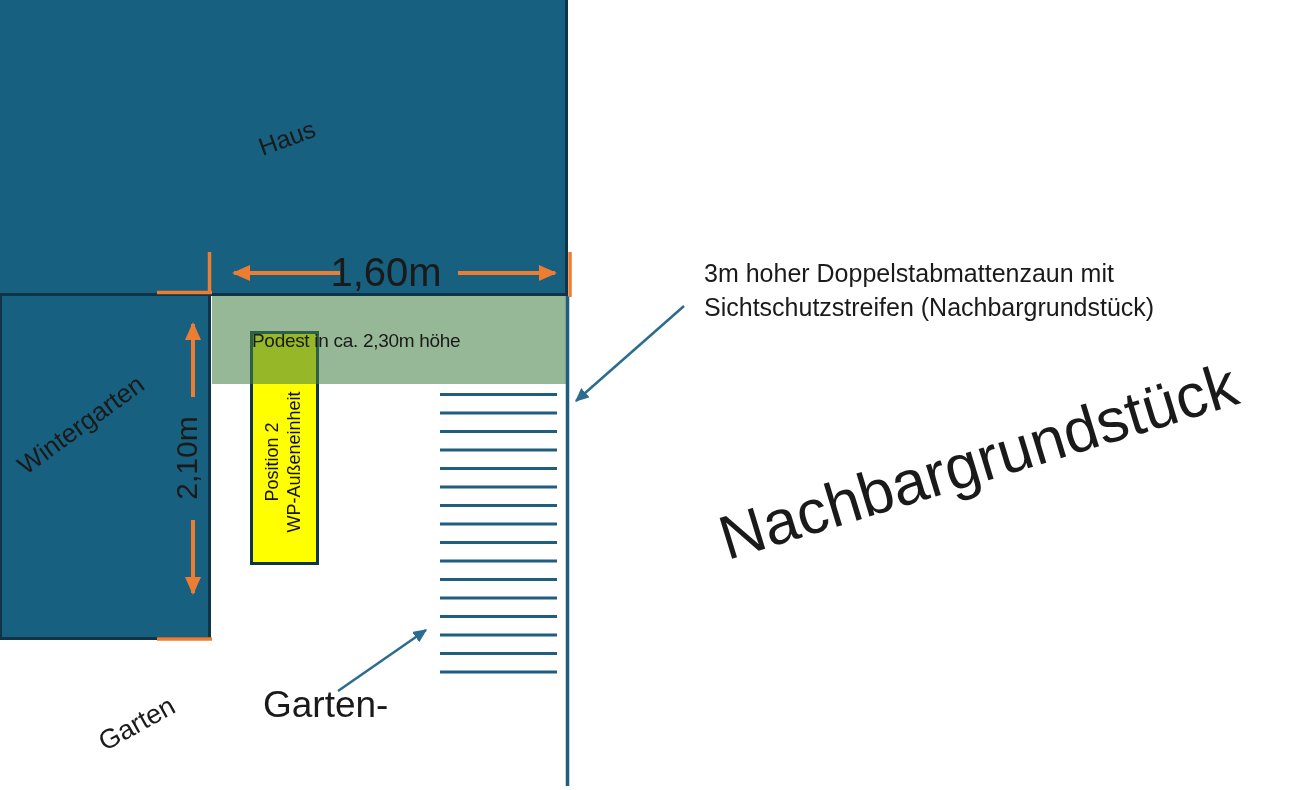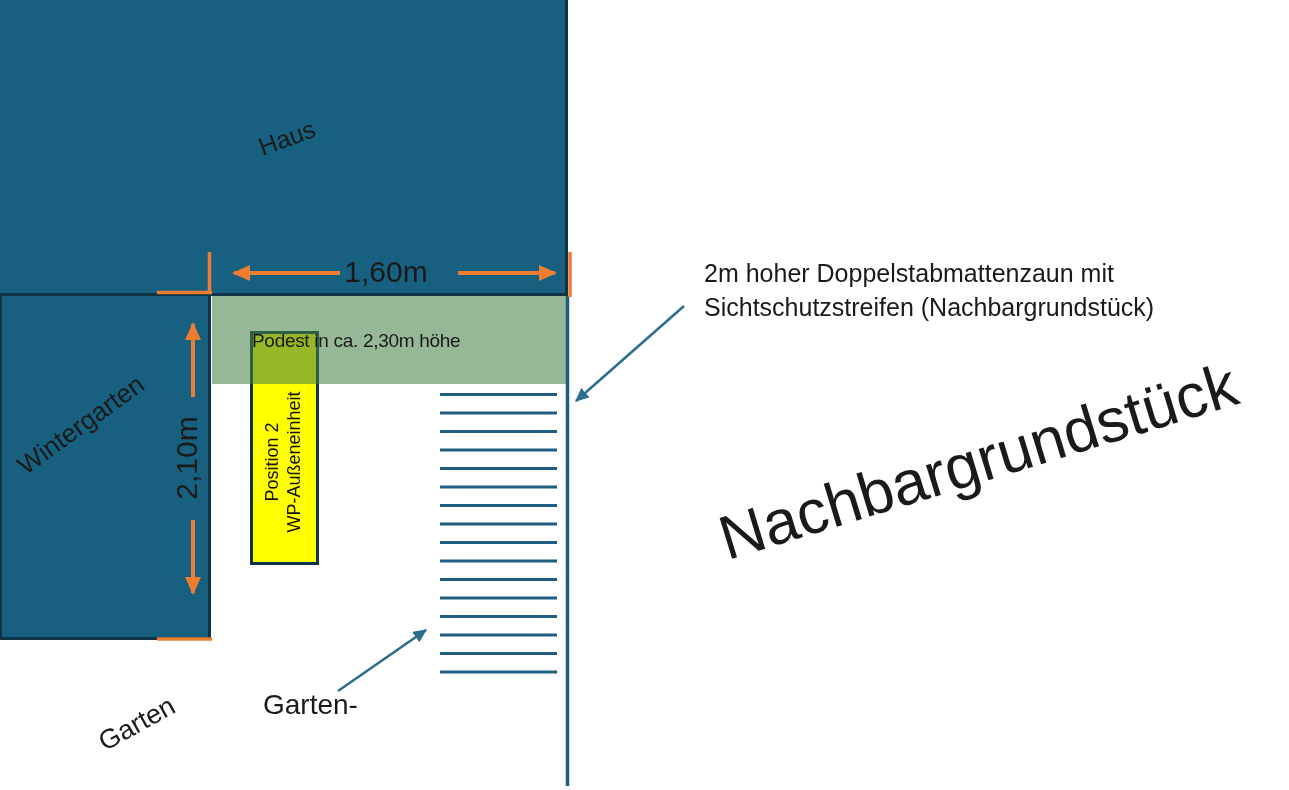--- a/index.html
+++ b/index.html
@@ -17,26 +17,26 @@
   #wintergarten{left:-1px; top:293px; width:212px; height:347px; z-index:1;}
   #podest-band{left:212px; top:296px; width:356px; height:88px; background:var(--band); z-index:3;}
   #wp-rect{left:250px; top:331px; width:69px; height:234px; background:var(--yellow);
            border:3px solid var(--border); box-sizing:border-box; z-index:2;}
   .lbl{position:absolute; color:var(--ink); white-space:nowrap; z-index:6;}
   #haus-label{left:287px; top:138px; font-size:25px; transform:translate(-50%,-50%) rotate(-20deg);}
   #wintergarten-label{left:81px; top:425px; font-size:26px; transform:translate(-50%,-50%) rotate(-36deg);}
   #garten-label{left:137px; top:724px; font-size:27px; transform:translate(-50%,-50%) rotate(-29deg);}
   #nachbar-label{left:978px; top:461px; font-size:62px; transform:translate(-50%,-50%) rotate(-17deg);}
   #podest-label{left:252px; top:330px; font-size:19px; letter-spacing:-0.3px; z-index:4;}
-  #dim-width-label{left:386px; top:272px; font-size:30px; transform:translate(-50%,-50%);}
+  #dim-width-label{left:386px; top:272px; font-size:40px; transform:translate(-50%,-50%);}
   #dim-height-label{left:187px; top:458px; font-size:30px; transform:translate(-50%,-50%) rotate(-90deg);}
   #wp-label{left:284px; top:462px; width:240px; text-align:center; font-size:18px; line-height:1.2;
             transform:translate(-50%,-50%) rotate(-90deg); z-index:4; position:absolute; color:#111;}
   #fence-label{left:704px; top:256px; font-size:25px; line-height:34px; z-index:6; position:absolute;}
-  #stairs-label{left:263px; top:686px; font-size:28px; line-height:37px; z-index:6; position:absolute;}
+  #stairs-label{left:263px; top:686px; font-size:37px; line-height:37px; z-index:6; position:absolute;}
   #overlay{left:0; top:0; z-index:5; pointer-events:none;}
   line.orange{stroke:var(--orange);}
   line.tick{stroke-width:3.5;}
   line.dim{stroke-width:4;}
   line.note{stroke:var(--arrow); stroke-width:2.5;}
   line.fence{stroke:var(--line); stroke-width:3.5;}
   line.stair{stroke:var(--line); stroke-width:3;}
   .mo-head{fill:var(--orange);}
   .mt-head{fill:var(--arrow);}
 </style>
@@ -103,21 +103,21 @@
 
   <div id="wp-label">
     <div>Position 2</div>
     <div>WP-Außeneinheit</div>
   </div>
 
   <div class="lbl" id="dim-width-label">1,60m</div>
   <div class="lbl" id="dim-height-label">2,10m</div>
 
   <div id="fence-label">
-    <div>2m hoher Doppelstabmattenzaun mit</div>
+    <div>3m hoher Doppelstabmattenzaun mit</div>
     <div>Sichtschutzstreifen (Nachbargrundstück)</div>
   </div>
 
   <div id="stairs-label">
     <div>Garten-</div>
   </div>
 
 </div>
 
 </body></html>

